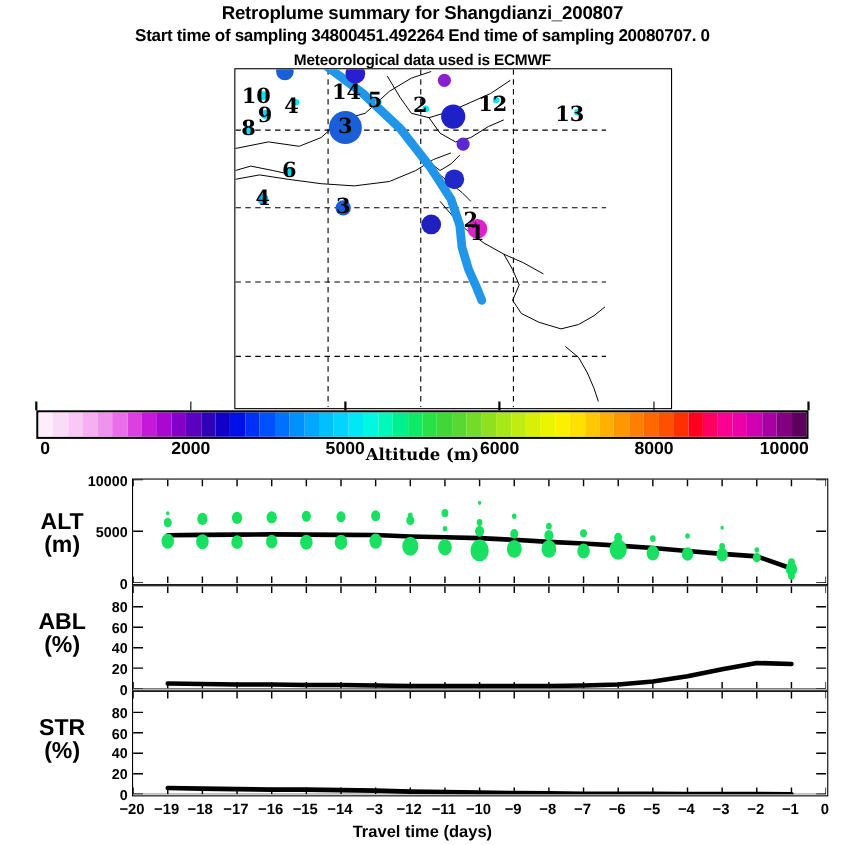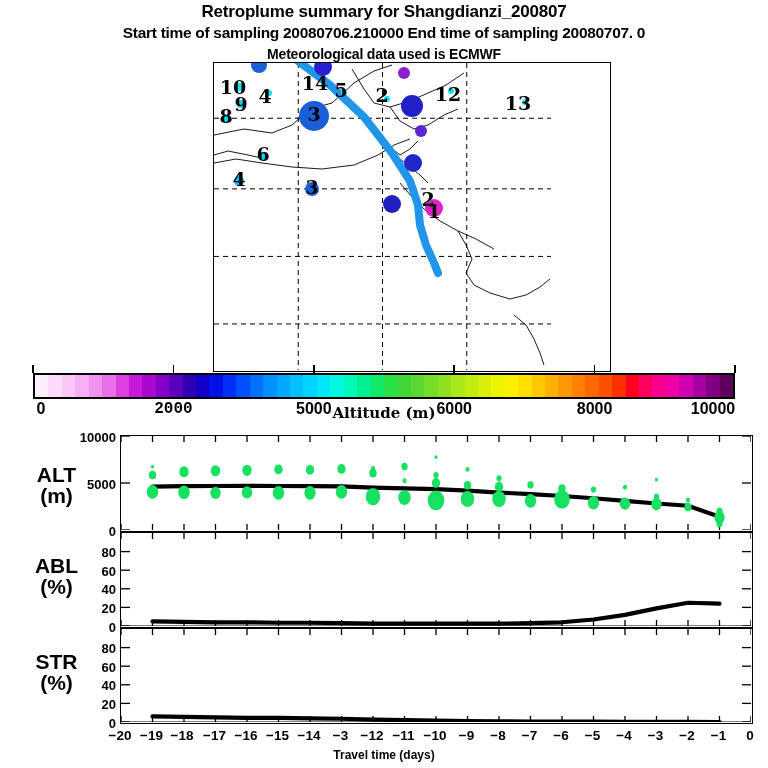--- a/index.html
+++ b/index.html
@@ -36,28 +36,28 @@
   .ylab{position:absolute;text-align:center;font-weight:bold;font-size:21px;
         line-height:21px;width:105px;left:4px;}
   .ytick{position:absolute;right:0;font-size:13px;font-weight:bold;
          transform:translateY(-50%);white-space:nowrap;text-align:right;}
   .yticks{position:absolute;width:56px;left:60px;}
 
   #xticklabels{position:absolute;left:120px;top:728px;width:633px;height:18px;}
   .xt{position:absolute;top:0;font-size:13.5px;font-weight:bold;
       transform:translateX(-50%);white-space:nowrap;}
   #xaxis-title{position:absolute;left:0;top:748px;width:768px;text-align:center;
-               font-size:12px;font-weight:bold;}
+               font-size:15px;font-weight:bold;}
   .mlabel{font-family:"DejaVu Serif",serif;font-weight:bold;}
 </style>
 </head>
 <body>
 
 <div class="hdr" id="title">Retroplume summary for Shangdianzi_200807</div>
-<div class="hdr" id="subtitle">Start time of sampling 20080706.210000    End time of sampling 20080707.    0</div>
+<div class="hdr" id="subtitle">Start time of sampling 34800451.492264    End time of sampling 20080707.    0</div>
 <div class="hdr" id="met">Meteorological data used is ECMWF</div>
 
 <div id="map-panel">
   <svg id="map-svg" width="337" height="307" viewBox="0 0 337 307">
       <line x1="84.25" y1="0" x2="84.25" y2="307" stroke="#000" stroke-width="1" stroke-dasharray="5,4"></line>
       <line x1="168.5" y1="0" x2="168.5" y2="307" stroke="#000" stroke-width="1" stroke-dasharray="5,4"></line>
       <line x1="252.75" y1="0" x2="252.75" y2="307" stroke="#000" stroke-width="1" stroke-dasharray="5,4"></line>
       <line x1="0" y1="55.26" x2="337" y2="55.26" stroke="#000" stroke-width="1" stroke-dasharray="5,4"></line>
       <line x1="0" y1="125.86999999999999" x2="337" y2="125.86999999999999" stroke="#000" stroke-width="1" stroke-dasharray="5,4"></line>
       <line x1="0" y1="193.41" x2="337" y2="193.41" stroke="#000" stroke-width="1" stroke-dasharray="5,4"></line>
@@ -170,21 +170,21 @@
       <div class="blk" style="background: rgb(255, 0, 96);"></div>
       <div class="blk" style="background: rgb(250, 0, 144);"></div>
       <div class="blk" style="background: rgb(238, 0, 168);"></div>
       <div class="blk" style="background: rgb(208, 0, 176);"></div>
       <div class="blk" style="background: rgb(168, 0, 160);"></div>
       <div class="blk" style="background: rgb(128, 0, 128);"></div>
       <div class="blk" style="background: rgb(92, 0, 92);"></div>
     </div>
   <div id="cbar-labels">
       <div class="cbl" style="left: 8px;">0</div>
-      <div class="cbl" style="left: 140.4px; font-family: Liberation Mono, monospace;">2000</div>
+      <div class="cbl" style="left: 140.4px;">2000</div>
       <div class="cbl" style="left: 280.8px;">5000</div>
       <div class="cbl" style="left: 421.2px;">6000</div>
       <div class="cbl" style="left: 561.6px; text-align: center;">8000</div>
       <div class="cbl" style="left: 680px;">10000</div>
     </div>
 </div>
 <div id="cbar-title" class="mlabel">Altitude (m)</div>
 
 <div class="ylab" style="top:464px">
   <div>ALT</div>

